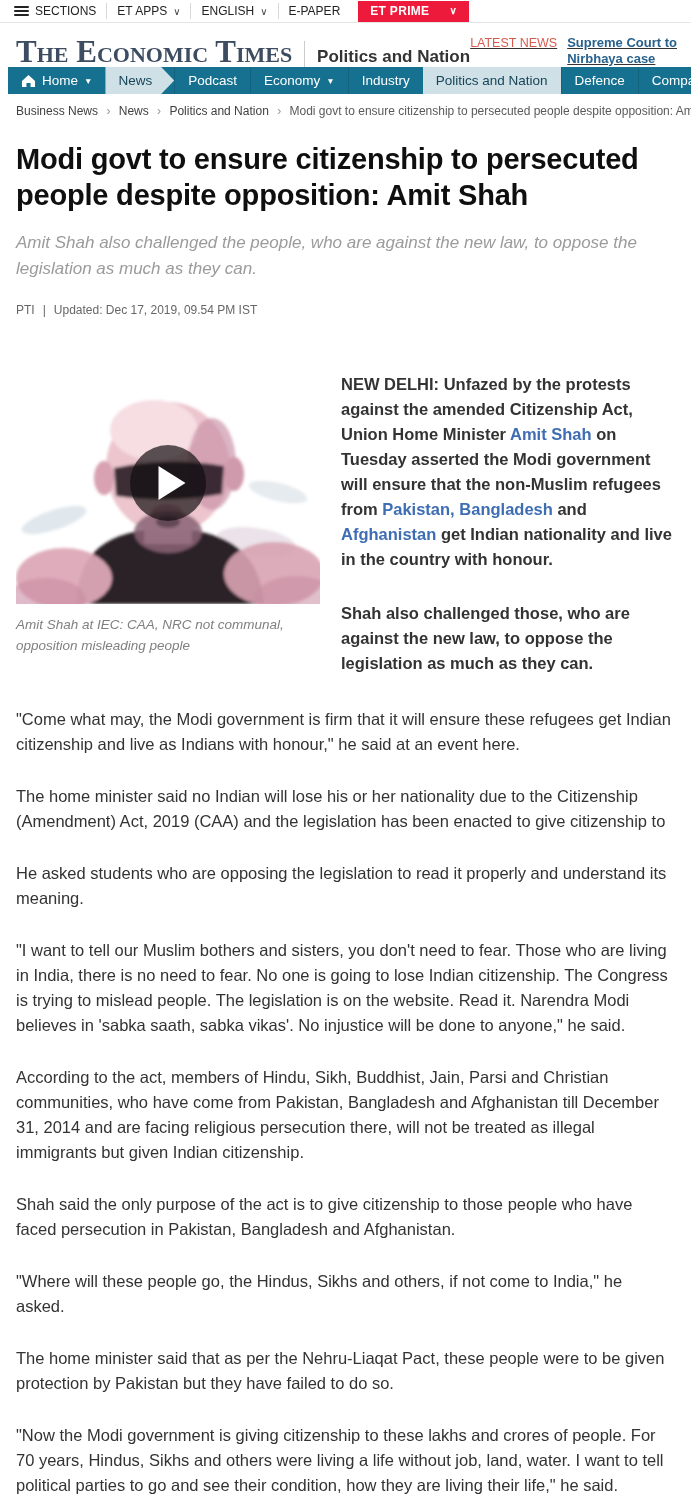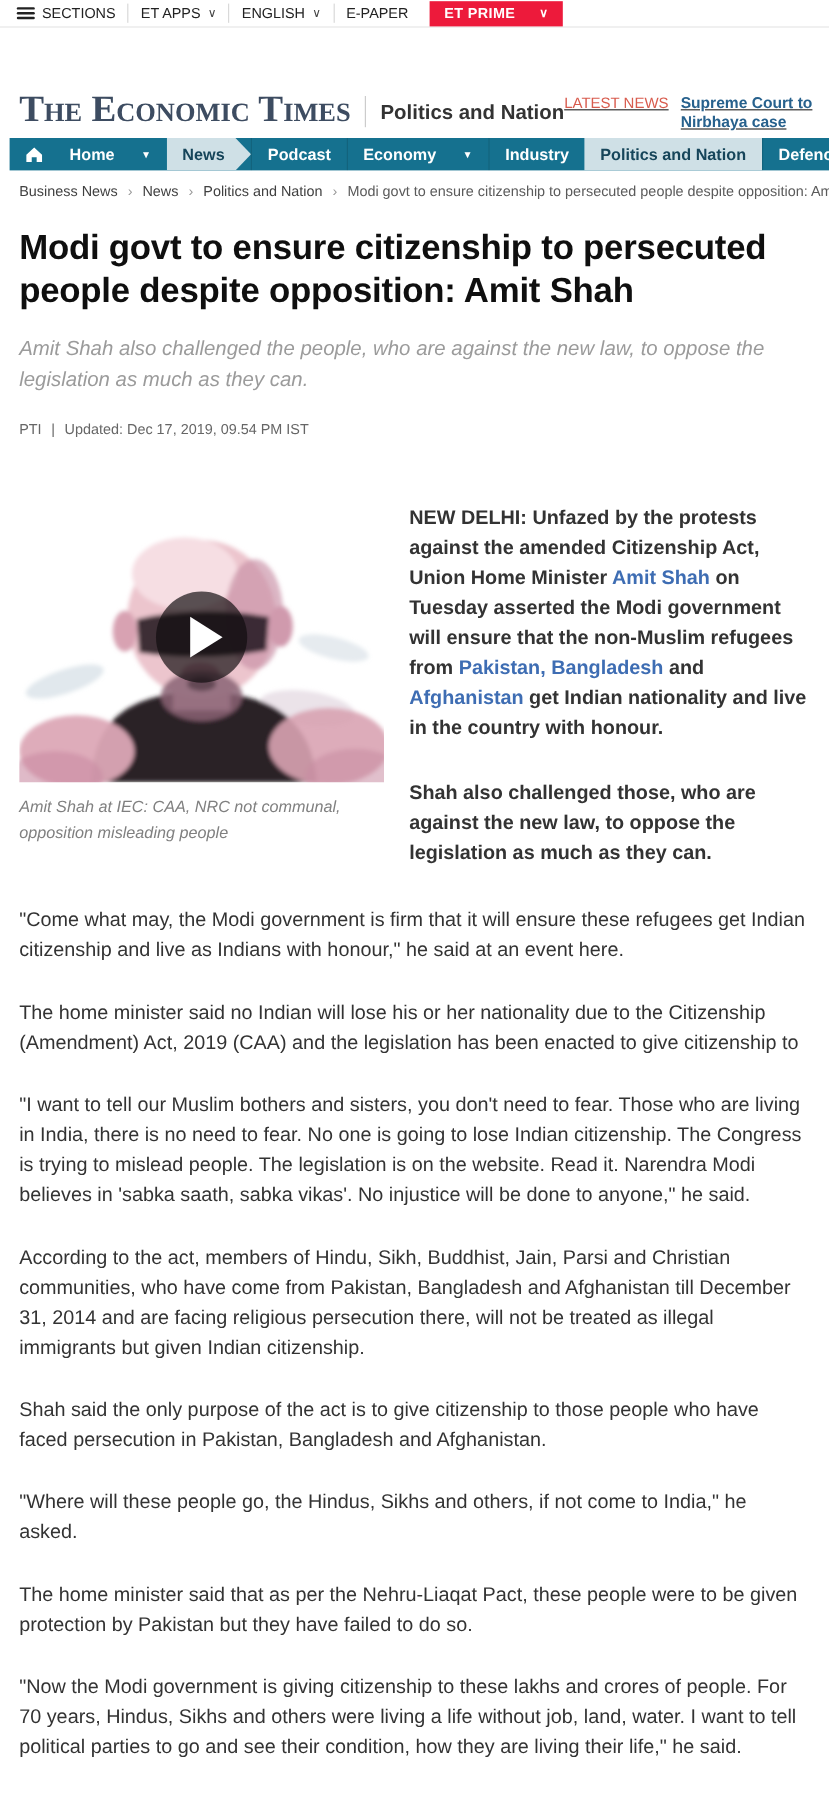--- a/index.html
+++ b/index.html
@@ -12,32 +12,32 @@
   .tb-item { display: flex; align-items: center; gap: 6px; padding: 0 10px; height: 15px; cursor: pointer; white-space: nowrap; }
   .tb-item:first-child { padding-left: 0; }
   .tb-sep { width: 1px; height: 16px; background: #d9d9d9; }
   .hamburger { display: inline-block; width: 15px; }
   .hamburger span { display: block; height: 2px; background: #222; margin: 2px 0; border-radius: 1px; }
   .tb-chev { font-size: 10px; color: #444; }
   .prime-badge { background: #ed1a3b; color: #fff; font-weight: bold; font-size: 12px; letter-spacing: .3px; padding: 3px 12px 4px; margin-left: 8px; display: flex; align-items: center; gap: 20px; cursor: pointer; }
   .prime-badge .tb-chev { color: #fff; }
 
   
-  .masthead { display: flex; align-items: center; padding: 8px 14px 12px 16px; height: 44px; margin-top: 48px; }
+  .masthead { display: flex; align-items: flex-end; padding: 8px 14px 0 16px; height: 44px; }
   .logo { font-family: "Liberation Serif", serif; font-variant: small-caps; font-weight: 700; font-size: 31px; line-height: 30px; color: #3d4c61; letter-spacing: 0px; white-space: nowrap; cursor: pointer; }
   .mh-div { width: 1px; height: 26px; background: #cccccc; margin: 3px 12px 0 12px; }
   .section-title { font-size: 17px; font-weight: bold; color: #333; margin-top: 6px; white-space: nowrap; cursor: pointer; }
   .latest-wrap { margin-left: auto; display: flex; align-items: flex-start; gap: 10px; padding-top: 6px; min-width: 0; text-decoration: underline; }
   .latest-label { color: #d85c4e; font-size: 12.5px; white-space: nowrap; margin-top: 1px; }
   .latest-headline { color: #27618d; font-weight: bold; font-size: 13px; line-height: 16px; width: 140px; overflow: hidden; cursor: pointer; }
   .latest-headline div { white-space: nowrap; }
 
   
   .mainnav { display: flex; align-items: stretch; height: 27px; margin-left: 8px; width: 700px; background: #15718f; overflow: hidden; }
-  .nav-item { display: flex; align-items: center; gap: 22px; padding: 0 13px; color: #fff; font-size: 13.5px; font-weight: bold; white-space: nowrap; cursor: pointer; border-left: 1px solid rgba(0,0,0,.12); }
+  .nav-item { display: flex; align-items: center; gap: 6px; padding: 0 13px; color: #fff; font-size: 13.5px; font-weight: normal; white-space: nowrap; cursor: pointer; border-left: 1px solid rgba(0,0,0,.12); }
   .nav-item:first-child { border-left: none; }
   .nav-caret { font-size: 8.5px; margin-top: 1px; }
   .nav-item.active-arrow { background: #cfe0e6; color: #16455a; border-left: none; padding-right: 22px;
     clip-path: polygon(0 0, calc(100% - 13px) 0, 100% 50%, calc(100% - 13px) 100%, 0 100%); }
   .nav-item.active-flat { background: #cfe0e6; color: #16455a; border-left: none; }
   .home-icon { width: 15px; height: 14px; }
 
   
   .breadcrumb { padding: 0 16px; margin-top: 10px; font-size: 12px; color: #888; white-space: nowrap; overflow: hidden; }
   .crumb-link { color: #404040; text-decoration: none; cursor: pointer; }
@@ -204,20 +204,21 @@
 
       <div class="lead-col">
         <p class="para"><span>NEW DELHI: Unfazed by the protests against the amended Citizenship Act, Union Home Minister </span><a class="body-link">Amit Shah</a><span> on Tuesday asserted the Modi government will ensure that the non-Muslim refugees from </span><a class="body-link">Pakistan,</a><span> </span><a class="body-link">Bangladesh</a><span> and </span><a class="body-link">Afghanistan</a><span> get Indian nationality and live in the country with honour.</span></p>
         <p class="para">Shah also challenged those, who are against the new law, to oppose the legislation as much as they can.</p>
       </div>
     </div>
 
     <div class="body-paras">
       <p class="para">"Come what may, the Modi government is firm that it will ensure these refugees get Indian citizenship and live as Indians with honour," he said at an event here.</p>
       <p class="para">The home minister said no Indian will lose his or her nationality due to the Citizenship (Amendment) Act, 2019 (CAA) and the legislation has been enacted to give citizenship to</p>
+      <p class="para">He asked students who are opposing the legislation to read it properly and understand its meaning.</p>
       <p class="para">"I want to tell our Muslim bothers and sisters, you don't need to fear. Those who are living in India, there is no need to fear. No one is going to lose Indian citizenship. The Congress is trying to mislead people. The legislation is on the website. Read it. Narendra Modi believes in 'sabka saath, sabka vikas'. No injustice will be done to anyone," he said.</p>
       <p class="para">According to the act, members of Hindu, Sikh, Buddhist, Jain, Parsi and Christian communities, who have come from Pakistan, Bangladesh and Afghanistan till December 31, 2014 and are facing religious persecution there, will not be treated as illegal immigrants but given Indian citizenship.</p>
       <p class="para">Shah said the only purpose of the act is to give citizenship to those people who have faced persecution in Pakistan, Bangladesh and Afghanistan.</p>
       <p class="para">"Where will these people go, the Hindus, Sikhs and others, if not come to India," he asked.</p>
       <p class="para">The home minister said that as per the Nehru-Liaqat Pact, these people were to be given protection by Pakistan but they have failed to do so.</p>
       <p class="para">"Now the Modi government is giving citizenship to these lakhs and crores of people. For 70 years, Hindus, Sikhs and others were living a life without job, land, water. I want to tell political parties to go and see their condition, how they are living their life," he said.</p>
     </div>
   </article>
 
 </div>

